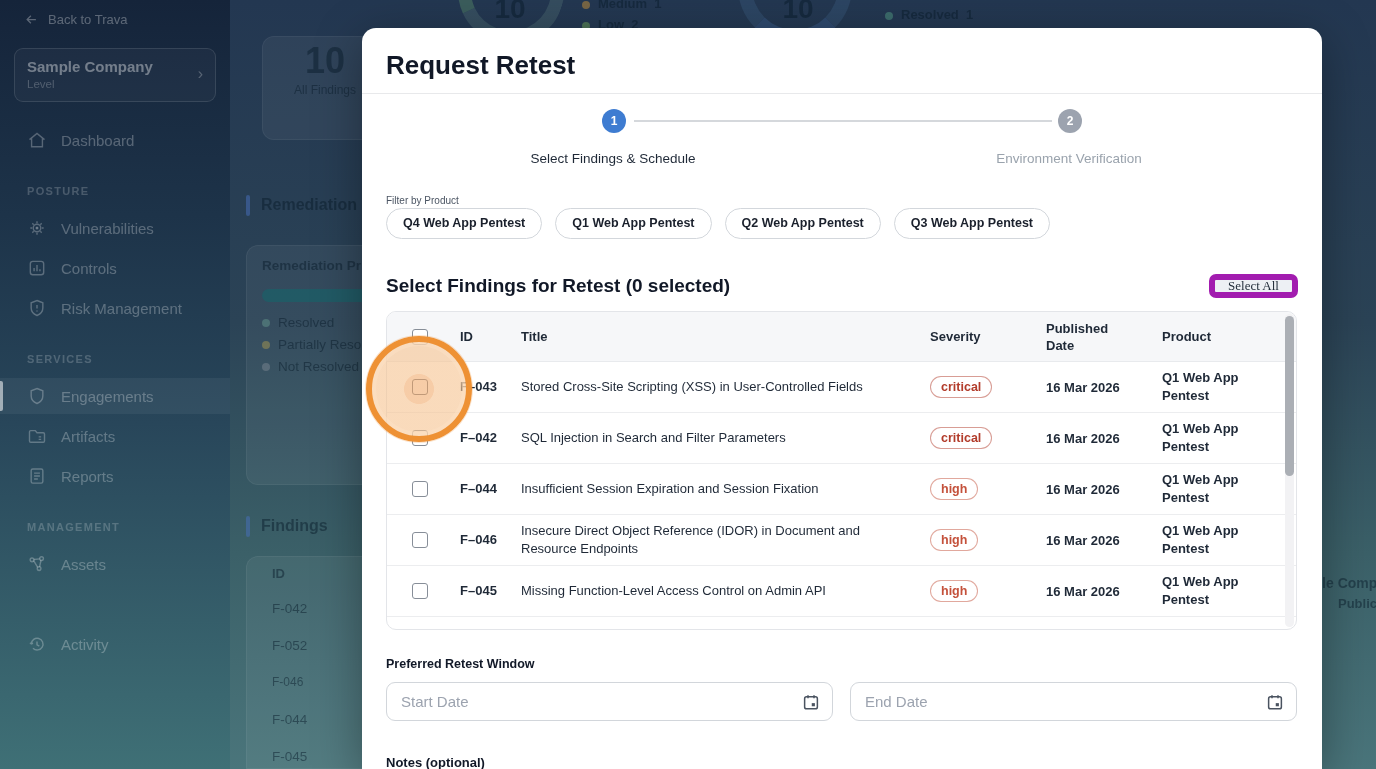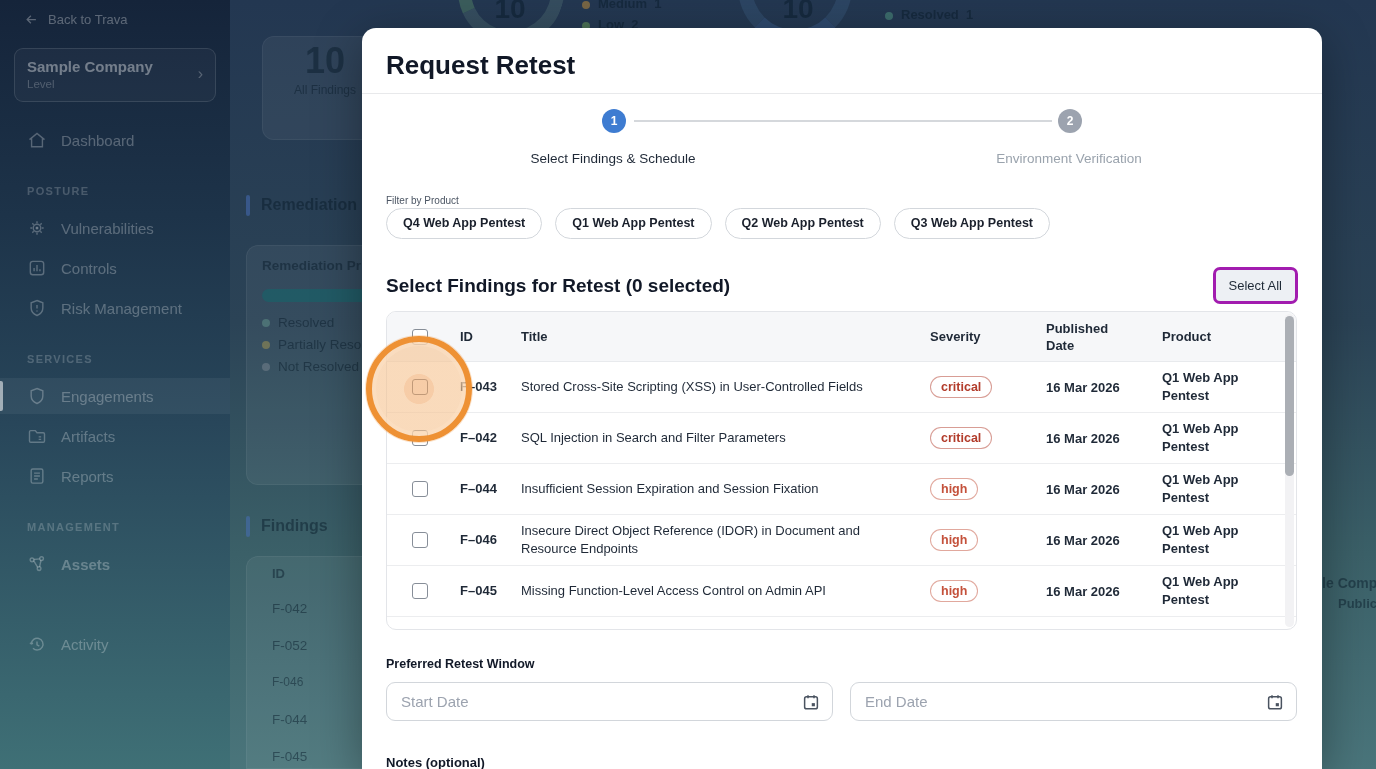--- a/index.html
+++ b/index.html
@@ -51,22 +51,22 @@
   .step-label.l2 { left:557px; color:#9aa3ad; }
 
   .filter-label { position:absolute; left:24px; top:167px; font-size:10px; color:#4b5563; }
   .pills { position:absolute; left:24px; top:180px; display:flex; gap:13px; }
   .pill { height:31px; line-height:29px; padding:0 16px; border:1px solid #d3d7dc; border-radius:16px;
     background:#fff; font-size:12.5px; font-weight:700; color:#1a202c; }
 
   .select-row { position:absolute; left:24px; top:243px; width:912px; height:29px;
     display:flex; align-items:center; justify-content:space-between; }
   .select-label { font-size:19px; font-weight:700; color:#111827; }
-  .select-all-btn { height:37px; padding:0 13px; border-radius:7px; background:#edf0f4; border:3px solid #a21caf;
-    font-size:13px; color:#1f2a37; display:flex; align-items:center; }
+  .select-all-btn { height:24px; padding:0 13px; border-radius:7px; background:#edf0f4; border:6px solid #a21caf;
+    font-size:13px; color:#1f2a37; display:flex; align-items:center;font-family:Liberation Serif, serif; }
 
   .ftable { position:absolute; left:24px; top:283px; width:911px; height:319px;
     border:1px solid #e3e5e9; border-radius:10px; overflow:hidden; background:#fff; }
   .trow { display:grid; grid-template-columns:60px 64px 405px 116px 116px 1fr; align-items:center; }
   .thead { height:50px; background:#f6f7f9; border-bottom:1px solid #e8eaed; font-size:13px; font-weight:700; color:#1f2937; }
   .tbody-row { height:51px; border-bottom:1px solid #ecedef; font-size:13px; color:#1f2937; }
   .cell-pad { padding-left:14px; padding-right:8px; }
   .c-id { padding-left:13px; font-weight:700; line-height:18px; width:64px; }
   .c-title { padding-left:10px; padding-right:22px; line-height:18px; }
   .c-date { padding-left:14px; font-weight:700; }
@@ -210,21 +210,21 @@
     </div>
     <div class="sb-item" style="top:458px;">
       <svg width="20" height="20" viewBox="0 0 24 24" fill="none" stroke="currentColor" stroke-width="1.7">
           <rect x="5" y="3.5" width="14" height="17" rx="2"></rect>
           <path d="M8.5 8.5h7M8.5 12h7M8.5 15.5h4.5"></path>
         </svg>
       <span>Reports</span>
     </div>
 
     <div class="sb-sec" style="top:521px;">MANAGEMENT</div>
-    <div class="sb-item" style="top:546px;font-weight:bold;">
+    <div class="sb-item" style="top:546px;">
       <svg width="20" height="20" viewBox="0 0 24 24" fill="none" stroke="currentColor" stroke-width="1.7">
           <circle cx="6" cy="7" r="2.2"></circle>
           <circle cx="17.5" cy="5.5" r="2.2"></circle>
           <circle cx="14.5" cy="17.5" r="2.2"></circle>
           <path d="M8 8l4.8 8M8.2 6.6l7.1-.8M16.8 7.5l-1.7 8"></path>
         </svg>
       <span>Assets</span>
     </div>
     <div class="sb-item" style="top:626px;">
       <svg width="20" height="20" viewBox="0 0 24 24" fill="none" stroke="currentColor" stroke-width="1.7">

